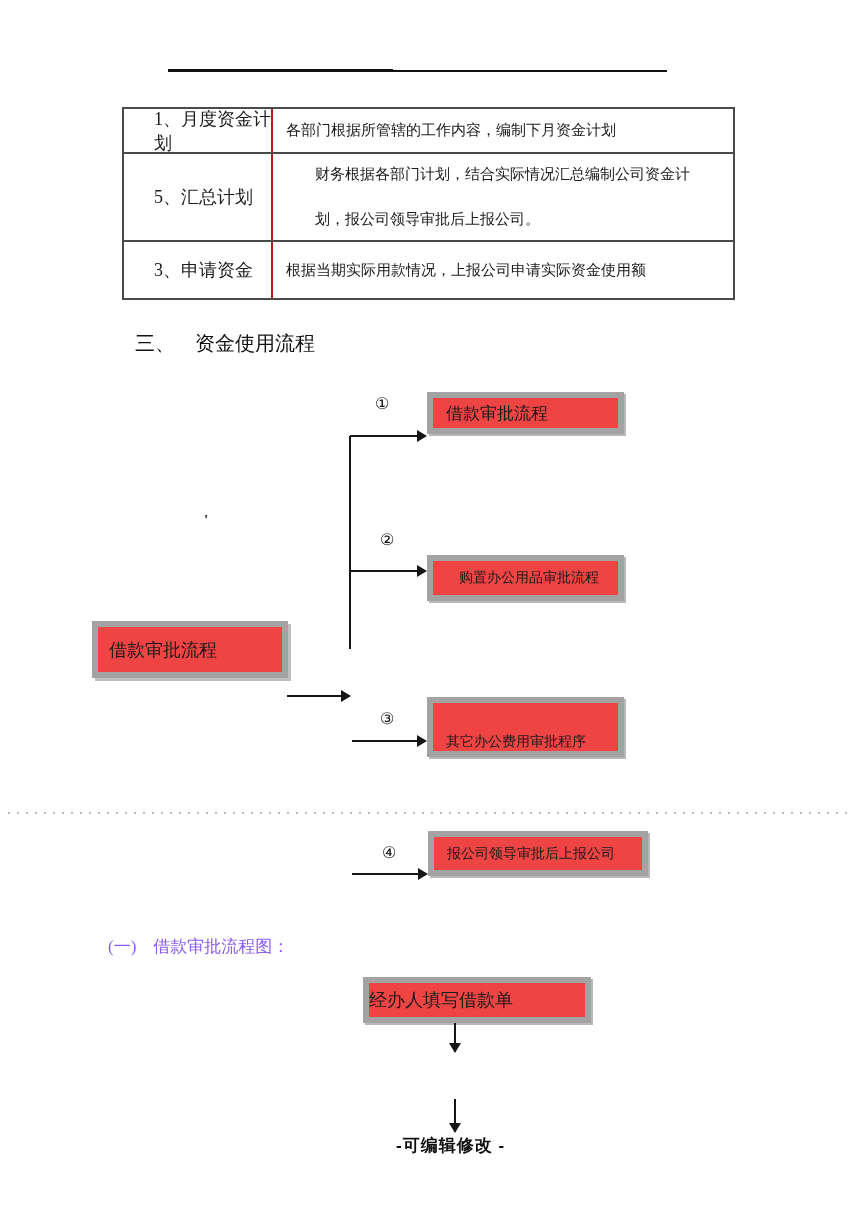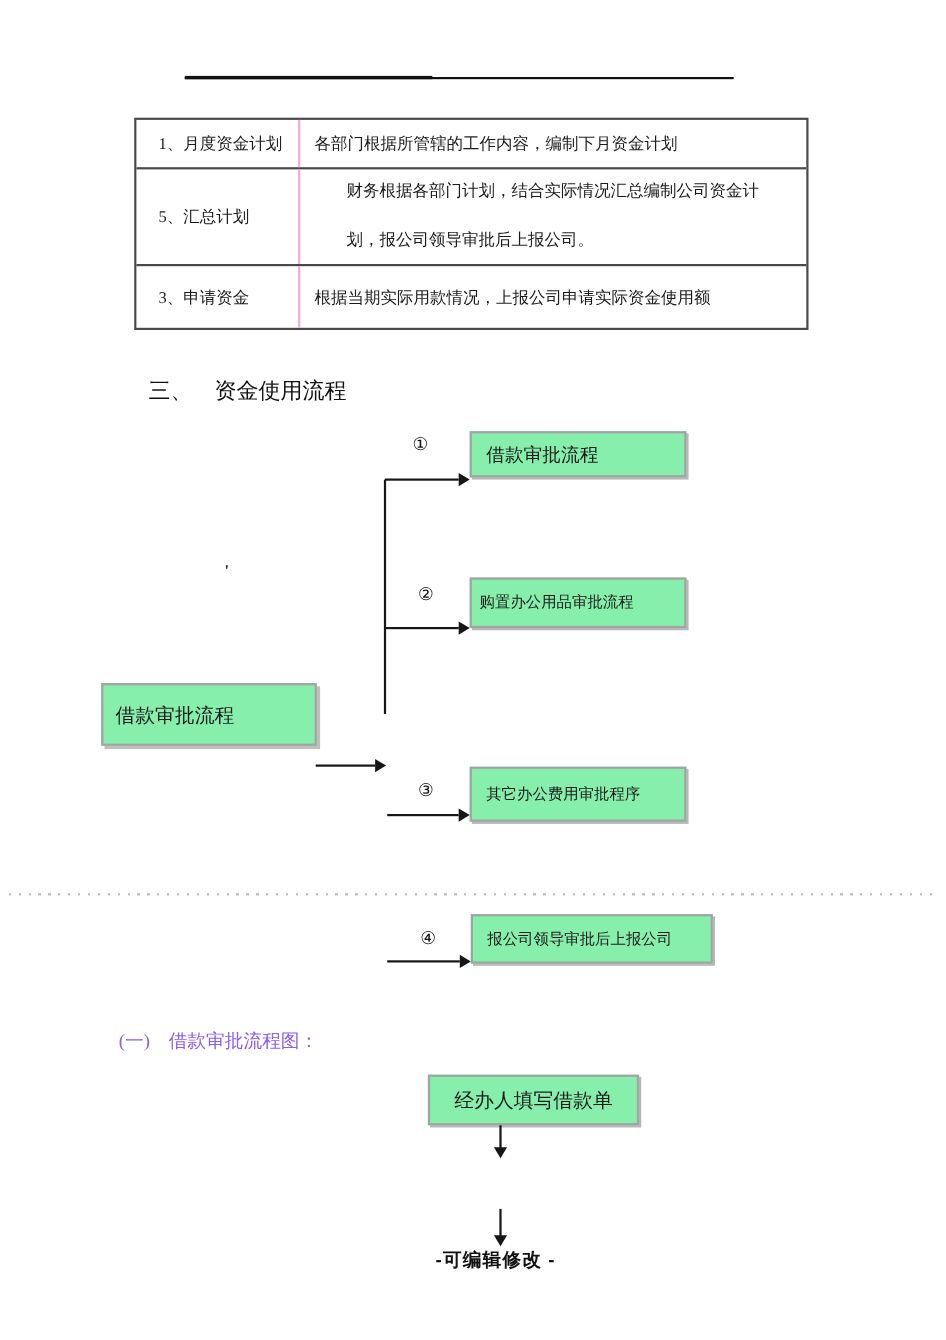--- a/index.html
+++ b/index.html
@@ -12,42 +12,42 @@
     overflow:hidden;
   }
   
   .rule-thin{position:absolute;left:168px;top:70px;width:499px;height:2px;background:#111;}
   .rule-thick{position:absolute;left:168px;top:69px;width:225px;height:3px;background:#111;}
 
   
   .doc-table{position:absolute;left:122px;top:107px;width:613px;border:2px solid #4a4a4a;box-sizing:border-box;background:#fff;}
   .t-row{display:flex;box-sizing:border-box;}
   .t-row.rb{border-bottom:2px solid #4a4a4a;}
-  .t-label{width:149px;flex:0 0 149px;border-right:2px solid #f9a8d4;box-sizing:border-box;
-           display:flex;align-items:center;padding-left:20px;font-size:15px;}
+  .t-label{width:149px;flex:0 0 149px;border-right:2px solid #b91c1c;box-sizing:border-box;
+           display:flex;align-items:center;padding-left:30px;font-size:18px;}
   .t-content{flex:1;display:flex;flex-direction:column;justify-content:center;
              padding-left:13px;font-size:15px;box-sizing:border-box;}
   .row-1{height:45px;}
   .row-2{height:88px;}
   .row-2 .t-content div{line-height:45px;margin-left:29px;}
   .row-3{height:56px;}
 
-  .section-heading{position:absolute;left:135px;top:342px;font-size:20px;color:#111;font-family:Liberation Serif, serif;}
+  .section-heading{position:absolute;left:135px;top:330px;font-size:20px;color:#111;font-family:Liberation Serif, serif;}
   .sub-heading{position:absolute;left:108px;top:935px;font-size:17px;color:#8b5cf6;}
 
   
-  .fbox{position:absolute;background:#86efac;border:2px solid #a3a3a3;box-sizing:border-box;
+  .fbox{position:absolute;background:#ef4444;border:6px solid #a3a3a3;box-sizing:border-box;
         display:flex;align-items:center;box-shadow:2px 2px 0 rgba(0,0,0,0.28);}
   .fbox-1{left:427px;top:392px;width:197px;height:42px;font-size:17px;padding-left:13px;}
-  .fbox-2{left:427px;top:525px;width:197px;height:46px;font-size:14px;padding-left:7px;}
-  .fbox-3{left:427px;top:697px;width:197px;height:50px;font-size:14px;padding-left:13px;}
+  .fbox-2{left:427px;top:555px;width:197px;height:46px;font-size:14px;padding-left:7px;justify-content:center;}
+  .fbox-3{left:427px;top:697px;width:197px;height:60px;font-size:14px;padding-left:13px;align-items:flex-end;}
   .fbox-4{left:428px;top:831px;width:220px;height:45px;font-size:14px;padding-left:13px;}
   .fbox-src{left:92px;top:621px;width:196px;height:57px;font-size:18px;padding-left:11px;
             box-shadow:3px 3px 0 rgba(0,0,0,0.25);}
-  .fbox-step{width:192px;font-size:18px;justify-content:center;padding-left:0;margin-left:26px;}
+  .fbox-step{width:228px;font-size:18px;padding-left:0;}
   .fbox-stepA{left:363px;top:977px;height:46px;}
   .fbox-stepB{left:363px;top:1052px;height:47px;}
 
   .cnum{position:absolute;font-size:16px;color:#111;}
   .cnum-1{left:375px;top:394px;}
   .cnum-2{left:380px;top:530px;}
   .cnum-3{left:380px;top:709px;}
   .cnum-4{left:382px;top:843px;}
 
   .stray-mark{position:absolute;left:204px;top:512px;font-size:15px;font-weight:bold;}

